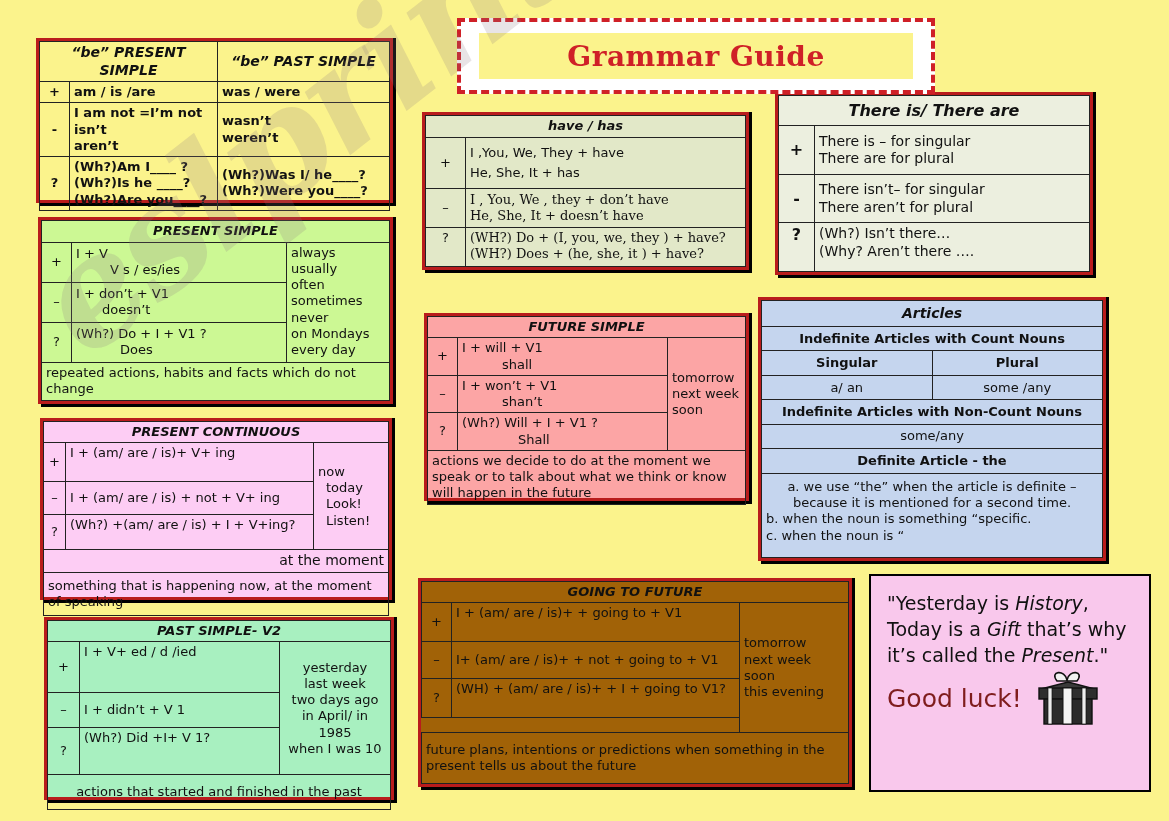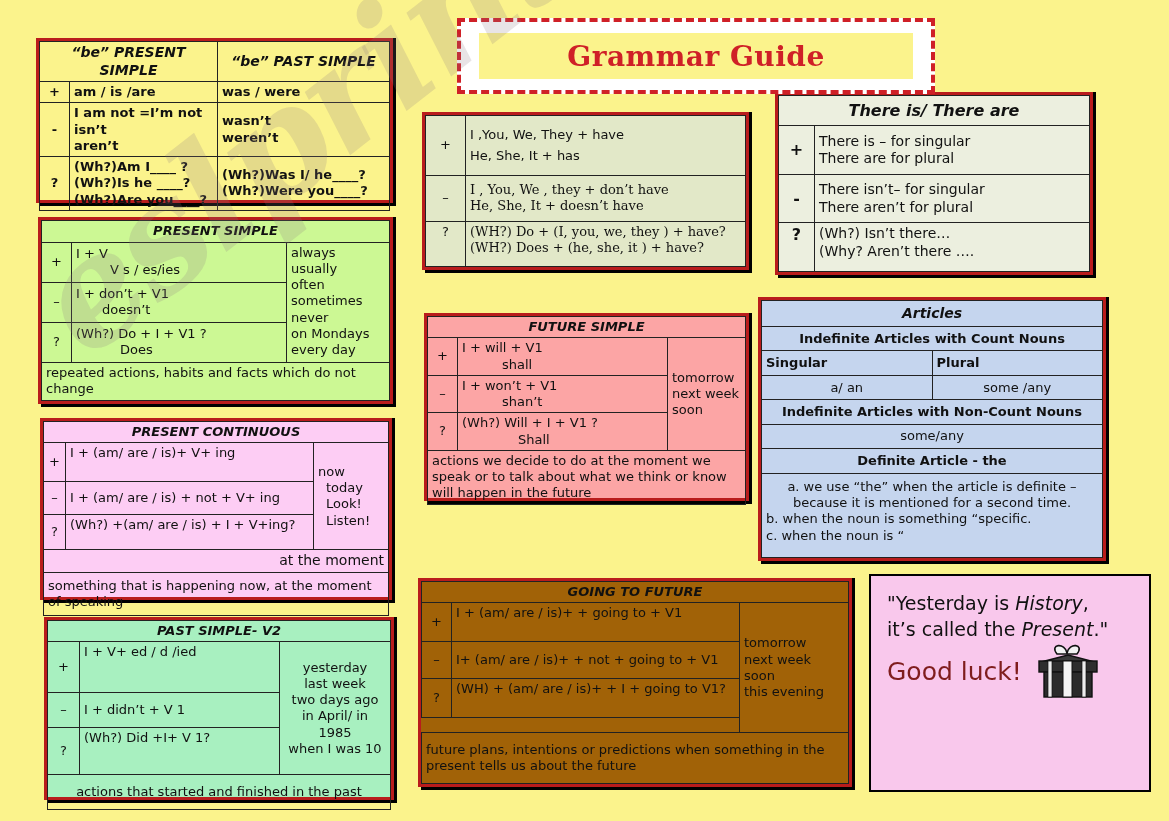--- a/index.html
+++ b/index.html
@@ -73,21 +73,21 @@
   .banner-inner{position:absolute;left:22px;top:15px;right:22px;bottom:15px;
       background:#fbf38c;display:flex;align-items:center;justify-content:center;}
   .banner-title{font-family:"DejaVu Serif",serif;font-weight:bold;
       font-size:28px;color:#cf2027;letter-spacing:.5px;}
 
   
   .adv{font-size:14px;line-height:1.22;margin-left:39px;}
   .foot{font-size:14px;line-height:1.22;}
   .b{font-weight:bold;}
   .art-head{text-align:center;font-weight:bold;font-size:16px;margin-left:30px;}
-  .art-sub{text-align:left;font-weight:bold;font-size:15px;}
+  .art-sub{text-align:center;font-weight:bold;font-size:15px;}
   .art-val{text-align:center;font-size:14px;}
   .art-rule{font-size:13.5px;line-height:1.3;margin-top:16px;}
 </style>
 </head>
 <body>
 
 <div class="page">
 
   <div class="watermark">eslprintables.com</div>
 
@@ -267,20 +267,23 @@
       </table>
   </div>
 
   <div class="box" id="have-has">
     <table class="g">
       <colgroup>
           <col style="width:40px">
           <col>
         </colgroup>
       <tbody>
+          <tr>
+        <td class="hdr" colspan="2">have / has</td>
+      </tr>
       <tr>
         <td class="sign">+</td>
         <td>
           <div style="margin:4px 0">I ,You, We, They  + have</div>
           <div style="margin:4px 0">He, She, It + has</div>
         </td>
       </tr>
       <tr>
         <td class="sign">–</td>
         <td style="font-family:'DejaVu Serif',serif;font-size:13px">
@@ -457,20 +460,23 @@
         </td>
       </tr>
     </tbody>
       </table>
   </div>
 
   <div class="box" id="quote">
     <div class="quote-inner">
       <div class="quote-line">
         <span>"Yesterday is </span><i>History</i><span>,</span>
+      </div>
+      <div class="quote-line">
+        <span>Today is a </span><i>Gift</i><span> that’s why</span>
       </div>
       <div class="quote-line">
         <span>it’s called the </span><i>Present</i><span>."</span>
       </div>
       <div>
         <span class="goodluck">Good luck!</span>
         <span class="gift">
           <svg width="66" height="58" viewBox="0 0 66 58" aria-hidden="true">
 
             <path d="M22 12 C14 2, 30 0, 32 11 C34 0, 50 2, 42 12 Z" fill="#f2f2f2" stroke="#111" stroke-width="1.6"></path>

